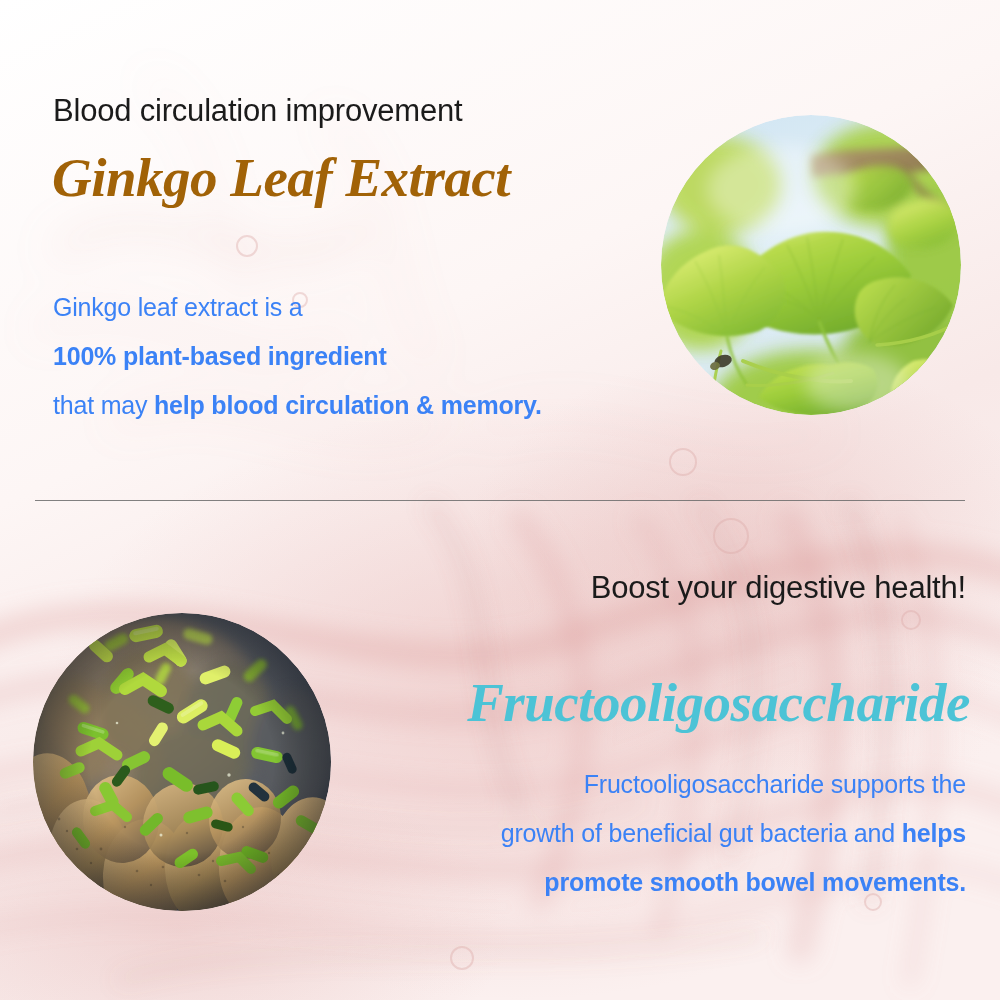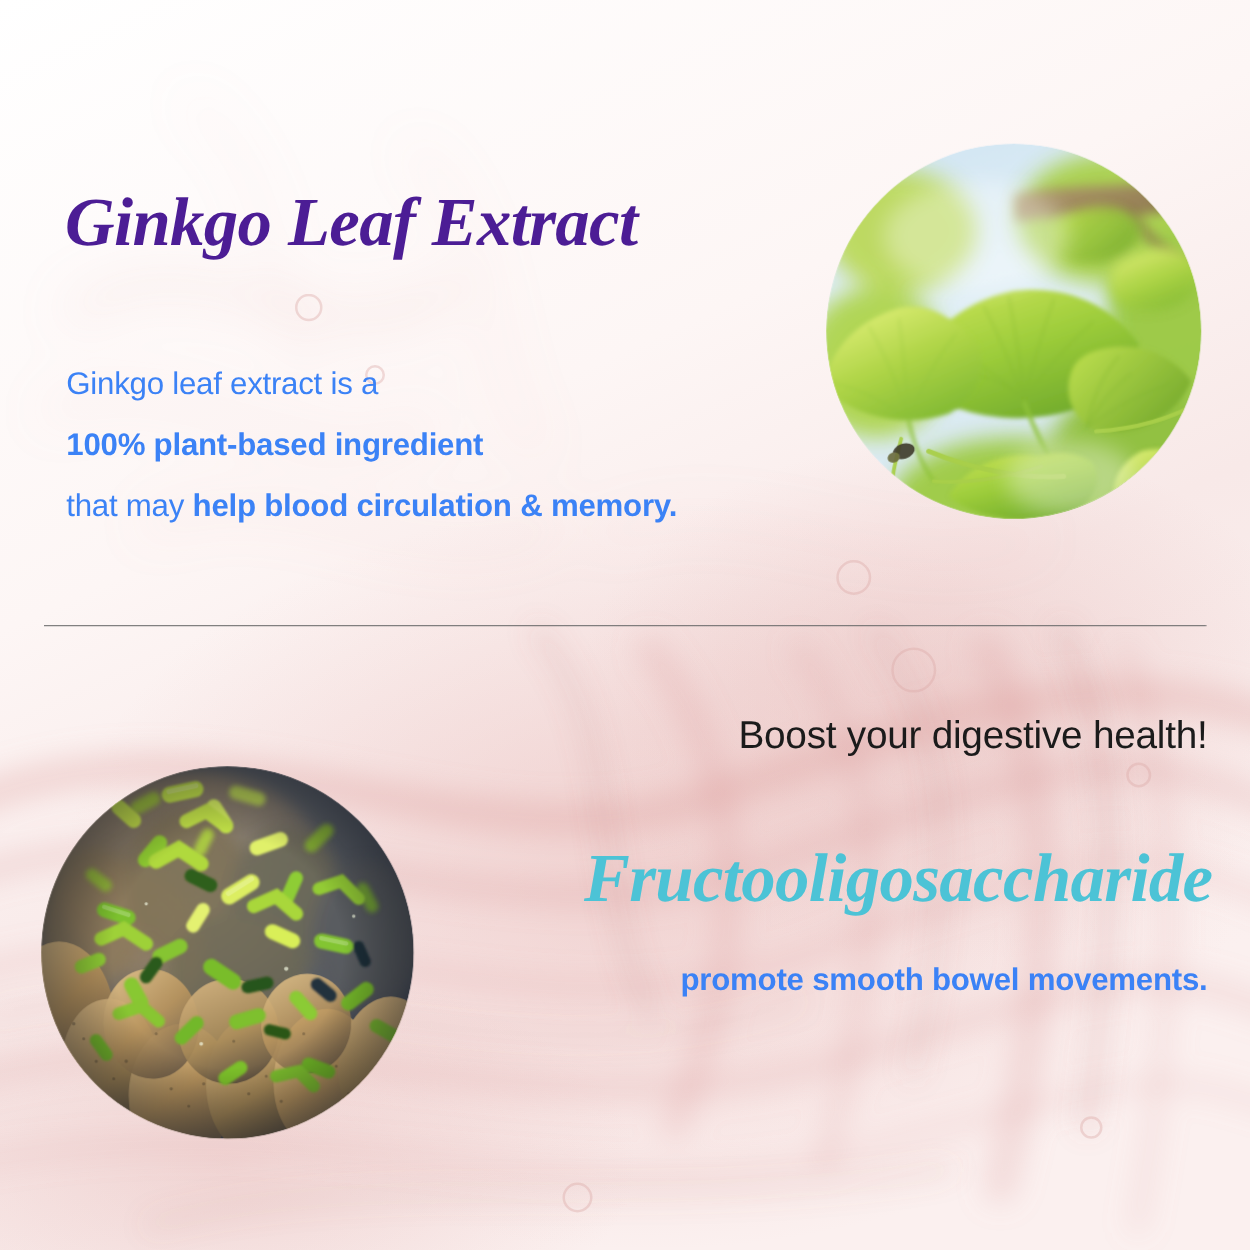--- a/index.html
+++ b/index.html
@@ -62,21 +62,21 @@
   }
   .body-copy b { font-weight:700; }
 
   
   .sec1-eyebrow { position:absolute; left:53px; top:93px; }
   .sec1-title {
     position:absolute;
     left:52px;
     top:146px;
     font-size:55px;
-    color:#4c1d95;
+    color:#a16207;
   }
   .sec1-body { position:absolute; left:53px; top:283px; width:610px; }
 
   .circle {
     position:absolute;
     border-radius:50%;
     overflow:hidden;
   }
   .circle svg { display:block; }
 
@@ -174,20 +174,21 @@
         <circle cx="300" cy="300" r="7" stroke-width="2"></circle>
         <circle cx="911" cy="620" r="9" stroke-width="2"></circle>
         <circle cx="873" cy="902" r="8" stroke-width="2"></circle>
         <circle cx="462" cy="958" r="11" stroke-width="2"></circle>
       </g>
     </svg>
   </div>
 
   <div class="divider"></div>
 
+  <div class="eyebrow sec1-eyebrow">Blood circulation improvement</div>
 
   <div class="display sec1-title">Ginkgo Leaf Extract</div>
 
   <div class="body-copy sec1-body">
     <div>
       <span>Ginkgo leaf extract is a</span>
     </div>
     <div>
       <b>100% plant-based ingredient</b>
     </div>
@@ -328,20 +329,26 @@
         </g>
       </g>
     </svg>
   </div>
 
   <div class="eyebrow sec2-eyebrow">Boost your digestive health!</div>
 
   <div class="display sec2-title">Fructooligosaccharide</div>
 
   <div class="body-copy sec2-body">
+    <div>
+      <span>Fructooligosaccharide supports the</span>
+    </div>
+    <div>
+      <span>growth of beneficial gut bacteria and </span><b>helps</b>
+    </div>
     <div>
       <b>promote smooth bowel movements.</b>
     </div>
   </div>
 
   <div class="circle sec2-photo">
     <svg width="298" height="298" viewBox="0 0 298 298" xmlns="http://www.w3.org/2000/svg">
       <defs>
         <clipPath id="clipBact">
             <circle cx="149" cy="149" r="149"></circle>

